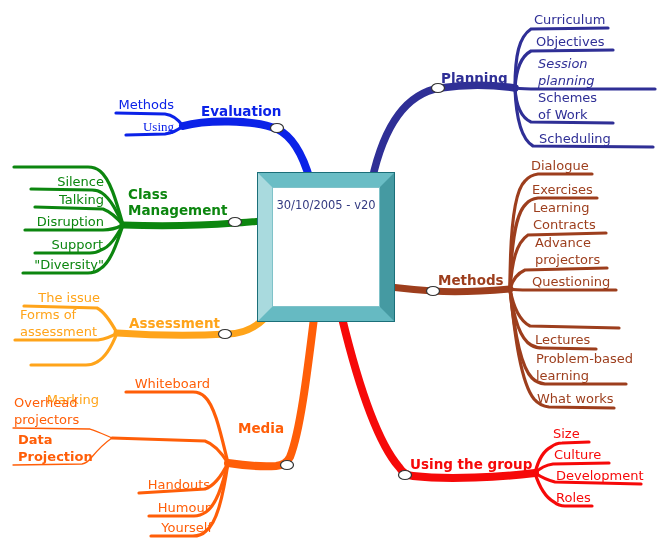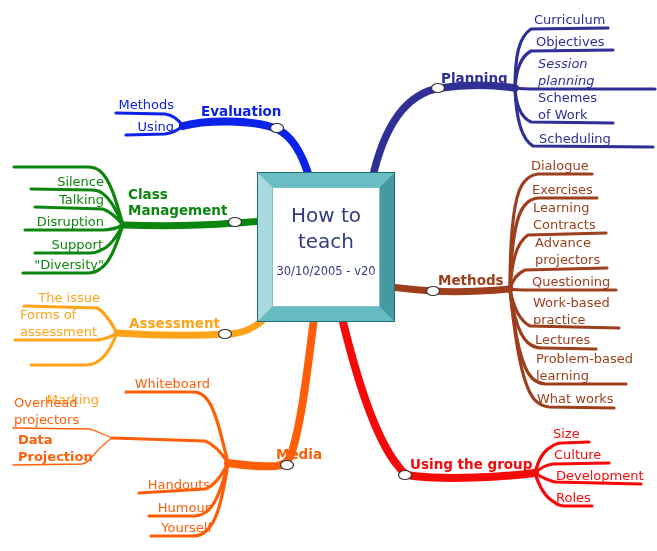--- a/index.html
+++ b/index.html
@@ -104,75 +104,73 @@
       <ellipse cx="235" cy="222" rx="6.5" ry="4.5"></ellipse>
       <ellipse cx="225" cy="334" rx="6.5" ry="4.5"></ellipse>
       <ellipse cx="287" cy="465" rx="6.5" ry="4.5"></ellipse>
       <ellipse cx="433" cy="291" rx="6.5" ry="4.5"></ellipse>
       <ellipse cx="405" cy="475" rx="6.5" ry="4.5"></ellipse>
     </g>
   </svg>
 
   <div class="center-topic">
     <div class="center-face">
-      <div class="center-title">How to teach</div>
       <div class="center-date">30/10/2005 - v20</div>
     </div>
   </div>
 
   <div class="labels">
     <div style="color: rgb(47, 47, 150);">
       <div class="lbl main-label" style="left:441px;top:70px;">Planning</div>
       <div class="lbl child-label" style="left:534px;top:11px;">Curriculum</div>
       <div class="lbl child-label" style="left:536px;top:33px;">Objectives</div>
       <div class="lbl child-label" style="left:538px;top:55px;width:88px;font-style:italic;">Session planning</div>
       <div class="lbl child-label" style="left:538px;top:89px;width:70px;">Schemes of Work</div>
       <div class="lbl child-label" style="left:539px;top:130px;">Scheduling</div>
     </div>
 
     <div style="color: rgb(11, 34, 232);">
       <div class="lbl main-label regular" style="left:201px;top:103px;">Evaluation</div>
       <div class="lbl child-label ta-r" style="left:116px;top:96px;width:58px;">Methods</div>
-      <div class="lbl child-label ta-r" style="left:116px;top:118px;width:58px;">Using</div>
+      <div class="lbl child-label ta-r" style="left:116px;top:118px;width:58px;font-family:Liberation Serif, serif;">Using</div>
     </div>
 
     <div style="color: rgb(12, 134, 15);">
       <div class="lbl main-label wrap" style="left:128px;top:186px;width:100px;">Class Management</div>
       <div class="lbl child-label ta-r" style="left:30px;top:173px;width:74px;">Silence</div>
       <div class="lbl child-label ta-r" style="left:34px;top:191px;width:70px;">Talking</div>
       <div class="lbl child-label ta-r" style="left:24px;top:213px;width:80px;">Disruption</div>
       <div class="lbl child-label ta-r" style="left:34px;top:236px;width:69px;">Support</div>
       <div class="lbl child-label ta-r" style="left:22px;top:256px;width:82px;">"Diversity"</div>
     </div>
 
     <div style="color: rgb(255, 164, 26);">
       <div class="lbl main-label" style="left:129px;top:315px;">Assessment</div>
       <div class="lbl child-label ta-r" style="left:24px;top:289px;width:76px;">The issue</div>
       <div class="lbl child-label" style="left:20px;top:306px;width:85px;">Forms of assessment</div>
       <div class="lbl child-label ta-r" style="left:30px;top:356px;width:69px;margin-top:35px;">Marking</div>
     </div>
 
     <div style="color: rgb(255, 94, 8);">
-      <div class="lbl main-label" style="left:238px;top:446px;margin-left:38px;">Media</div>
+      <div class="lbl main-label" style="left:238px;top:420px;">Media</div>
       <div class="lbl child-label ta-r" style="left:125px;top:375px;width:85px;">Whiteboard</div>
       <div class="lbl child-label ta-r" style="left:138px;top:476px;width:72px;">Handouts</div>
       <div class="lbl child-label ta-r" style="left:148px;top:499px;width:62px;">Humour</div>
       <div class="lbl child-label ta-r" style="left:150px;top:519px;width:62px;">Yourself</div>
       <div class="lbl sub-label" style="left:14px;top:394px;width:76px;">Overhead projectors</div>
       <div class="lbl sub-label" style="left:18px;top:431px;width:76px;font-weight:bold;">Data Projection</div>
     </div>
 
     <div style="color: rgb(157, 62, 29);">
       <div class="lbl main-label" style="left:438px;top:272px;">Methods</div>
       <div class="lbl child-label" style="left:531px;top:157px;">Dialogue</div>
       <div class="lbl child-label" style="left:532px;top:181px;">Exercises</div>
       <div class="lbl child-label" style="left:533px;top:199px;width:80px;">Learning Contracts</div>
       <div class="lbl child-label" style="left:535px;top:234px;width:85px;">Advance projectors</div>
       <div class="lbl child-label" style="left:532px;top:273px;">Questioning</div>
-      <div class="lbl child-label" style="left:533px;top:294px;width:80px;">Work-based practice</div>
       <div class="lbl child-label" style="left:535px;top:331px;">Lectures</div>
       <div class="lbl child-label" style="left:536px;top:350px;width:105px;">Problem-based learning</div>
       <div class="lbl child-label" style="left:537px;top:390px;">What works</div>
     </div>
 
     <div style="color: rgb(246, 9, 9);">
       <div class="lbl main-label" style="left:410px;top:456px;">Using the group</div>
       <div class="lbl child-label" style="left:553px;top:425px;">Size</div>
       <div class="lbl child-label" style="left:554px;top:446px;">Culture</div>
       <div class="lbl child-label" style="left:556px;top:467px;">Development</div>

